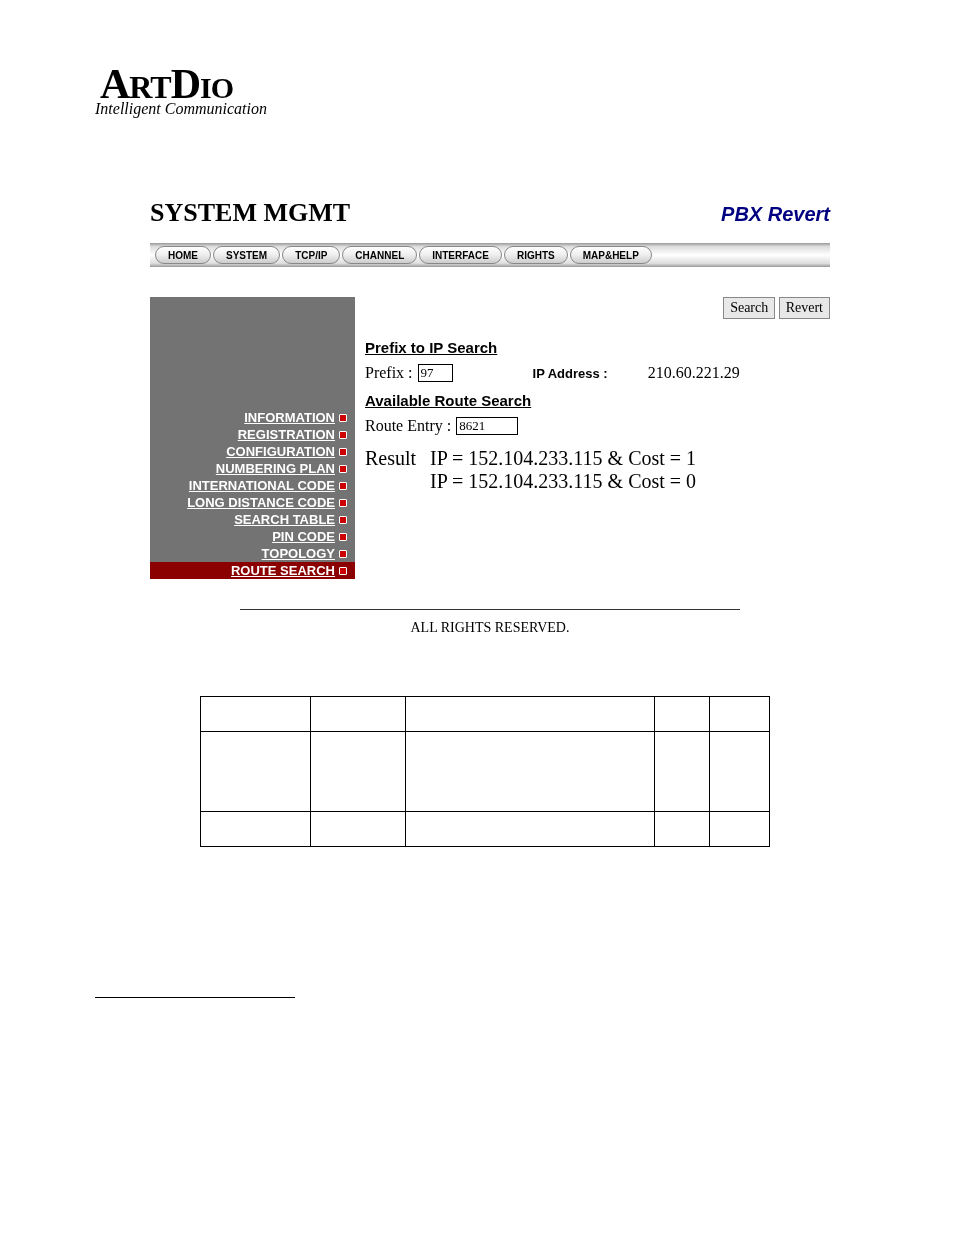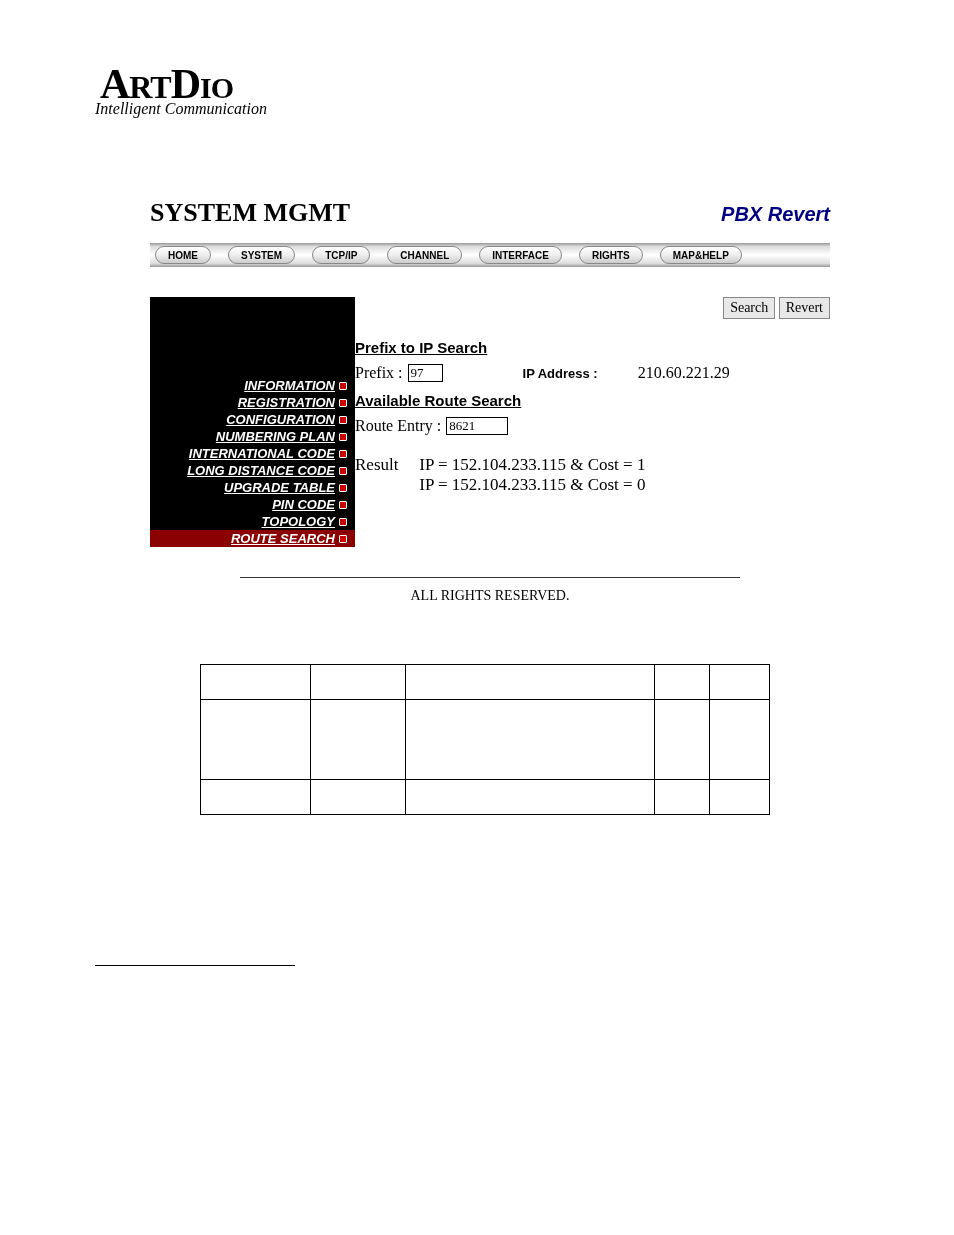--- a/index.html
+++ b/index.html
@@ -14,46 +14,46 @@
     .logo-sub { font-family: 'Brush Script MT', cursive; font-style: italic; font-size: 16px; margin-top: -8px; margin-left: -5px; }
     
     .app-container { margin: 80px 0 0 150px; width: 680px; }
     
     .header-row { display: flex; justify-content: space-between; align-items: baseline; margin-bottom: 15px; gap: 41px; }
     .system-mgmt { font-family: 'Times New Roman', serif; font-size: 26px; font-weight: bold; }
     .pbx-gateway { font-family: Arial, sans-serif; font-size: 20px; font-weight: bold; font-style: italic; color: #000080; }
     
     .nav-bar { 
       background: linear-gradient(to bottom, #999 0%, #ddd 15%, #fff 50%, #ddd 85%, #999 100%);
-      height: 24px; display: flex; align-items: center; padding: 0 5px; gap: 17px;
+      height: 24px; display: flex; align-items: center; padding: 0 5px; gap: 2px;
     }
     .nav-btn {
       background: linear-gradient(to bottom, #fff 0%, #eee 50%, #ccc 100%);
       border: 1px solid #888; border-radius: 10px; padding: 1px 12px;
       font-size: 10px; font-weight: bold; cursor: pointer;
       height: 18px; display: flex; align-items: center;
     }
     
     .content-row { display: flex; margin-top: 30px; }
     
-    .sidebar { width: 205px; background: #000000; padding-top: 80px; font-style: italic; }
+    .sidebar { width: 205px; background: #737373; padding-top: 112px; }
     .sidebar-item { 
       text-align: right; padding: 1px 8px 1px 0; 
       font-size: 13px; font-weight: bold;
       display: flex; justify-content: flex-end; align-items: center;
     }
     .sidebar-item a { color: #fff; text-decoration: underline; cursor: pointer; }
     .sidebar-item.active { background: #8b0000; }
     .bullet { 
       display: inline-block; width: 8px; height: 8px; 
       background: #cc0000; border: 1px solid #fff; margin-left: 4px;
       border-radius: 1px;
     }
     
-    .main-area { flex: 1; padding-left: 0; }
+    .main-area { flex: 1; padding-left: 10px; }
     .action-buttons { text-align: right; margin-bottom: 20px; }
     .action-btn { 
       background: #e8e8e8; border: 1px solid #888; 
       padding: 2px 6px; font-family: 'Times New Roman', serif; font-size: 14px;
       cursor: pointer; margin-left: -1px;
     }
     
     .section-title { 
       font-family: Verdana, sans-serif; font-size: 15px; font-weight: bold; 
       text-decoration: underline; margin-bottom: 8px;
@@ -65,21 +65,21 @@
     .form-row .label { margin-right: 5px; }
     .form-row input { 
       border: 1px solid #000; font-family: 'Times New Roman', serif; 
       font-size: 13px; padding: 0 2px; height: 18px;
     }
     .prefix-input { width: 35px; }
     .route-input { width: 62px; }
     .ip-label { margin-left: 80px; font-family: Verdana, sans-serif; font-size: 13px; font-weight: bold; }
     .ip-value { margin-left: 40px; }
     
-    .result-row { font-family: 'Times New Roman', serif; font-size: 17px; margin-top: 20px; }
+    .result-row { font-family: 'Times New Roman', serif; font-size: 20px; margin-top: 12px; }
     .result-label { display: inline-block; width: 60px; vertical-align: top; }
     .result-lines { display: inline-block; }
     
     .footer-divider { 
       border: none; border-top: 1px solid #333; 
       width: 500px; margin: 30px auto 10px;
     }
     .footer-text { text-align: center; font-family: 'Times New Roman', serif; font-size: 14px; }
     
     .empty-table { 
@@ -147,21 +147,21 @@
         </div>
       <div class="sidebar-item">
           <a>INTERNATIONAL CODE</a>
           <span class="bullet"></span>
         </div>
       <div class="sidebar-item">
           <a>LONG DISTANCE CODE</a>
           <span class="bullet"></span>
         </div>
       <div class="sidebar-item">
-          <a>UPGRADE TABLE</a>
+          <a>SEARCH TABLE</a>
           <span class="bullet"></span>
         </div>
       <div class="sidebar-item">
           <a>PIN CODE</a>
           <span class="bullet"></span>
         </div>
       <div class="sidebar-item">
           <a>TOPOLOGY</a>
           <span class="bullet"></span>
         </div>

